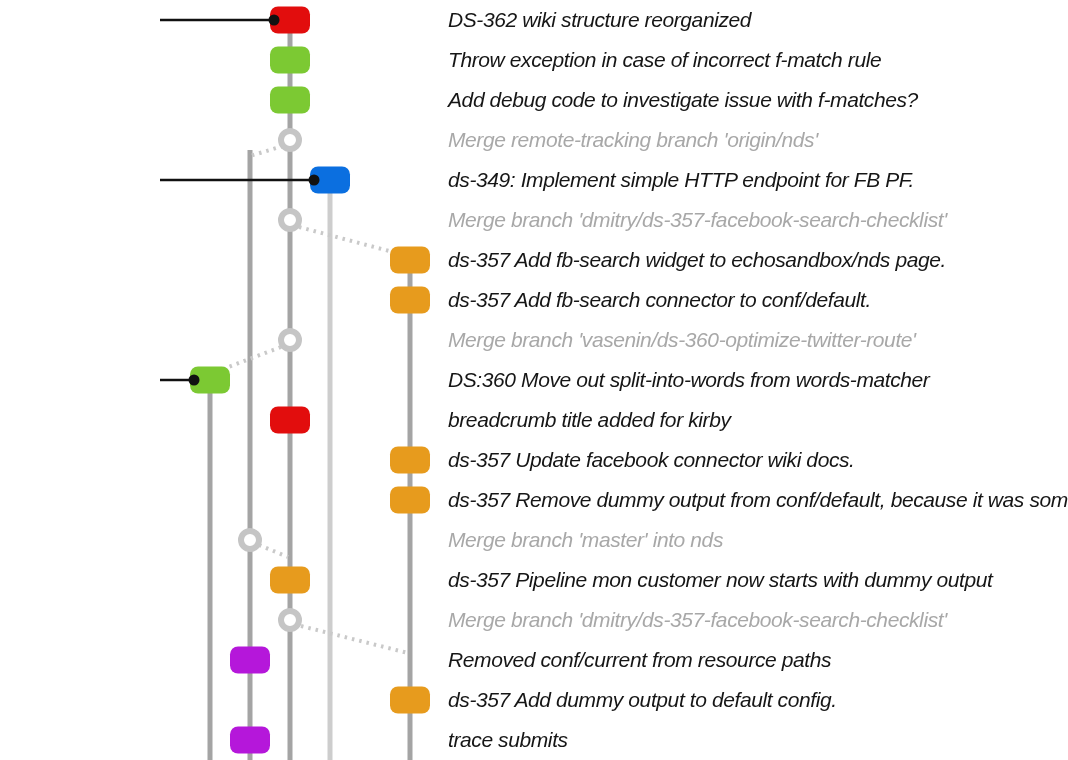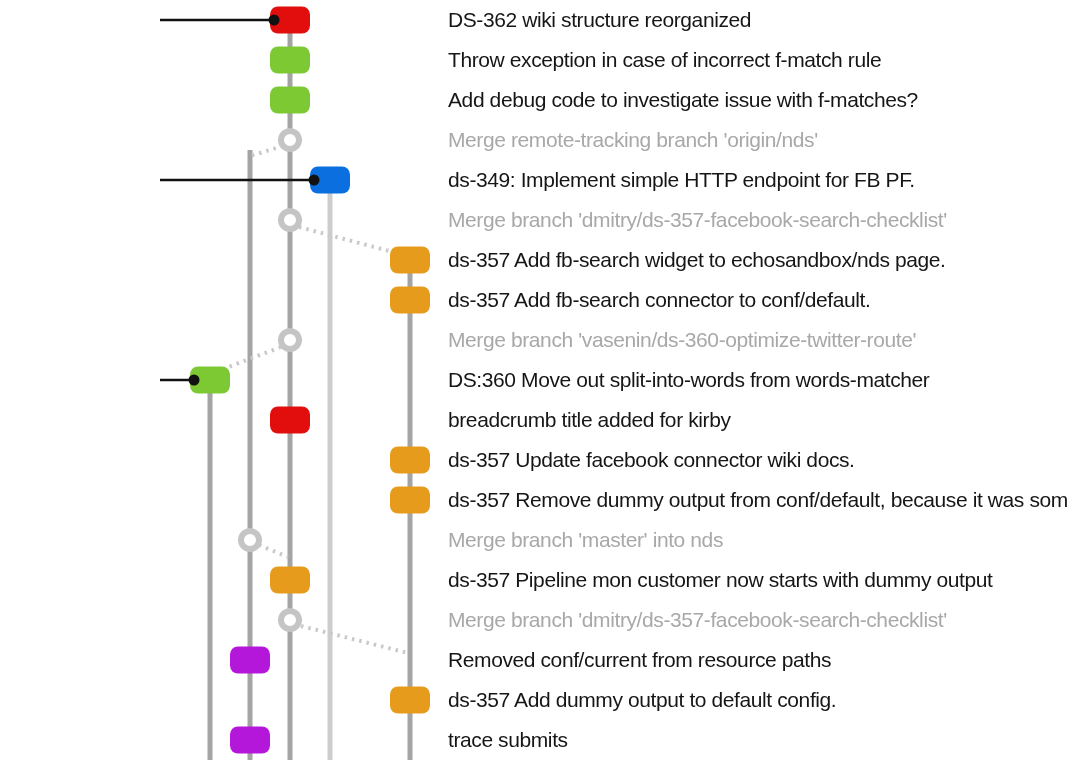--- a/index.html
+++ b/index.html
@@ -7,20 +7,21 @@
     padding: 0;
     background: #ffffff;
   }
   #screen {
     position: relative;
     width: 1068px;
     height: 760px;
     overflow: hidden;
     background: #ffffff;
     font-family: "Liberation Sans", "DejaVu Sans", sans-serif;
+    font-style: italic;
   }
   #graph-svg {
     position: absolute;
     left: 0;
     top: 0;
   }
   #labels-layer {
     position: absolute;
     left: 0;
     top: 0;

